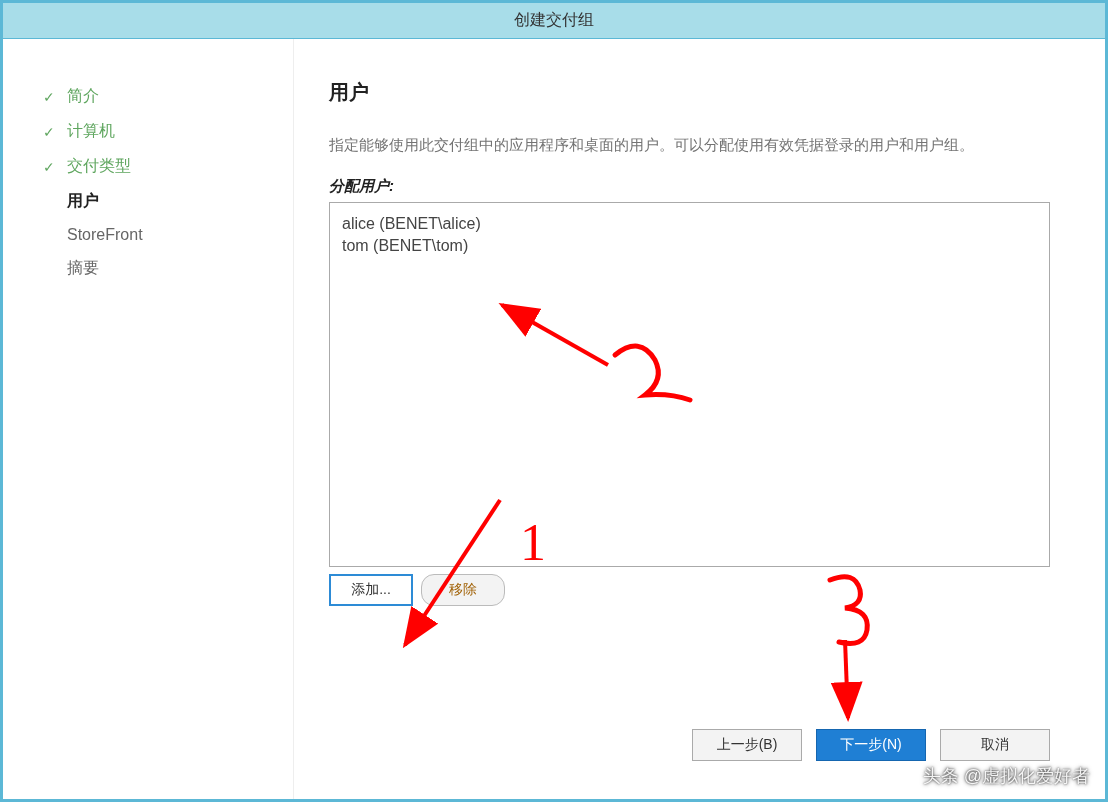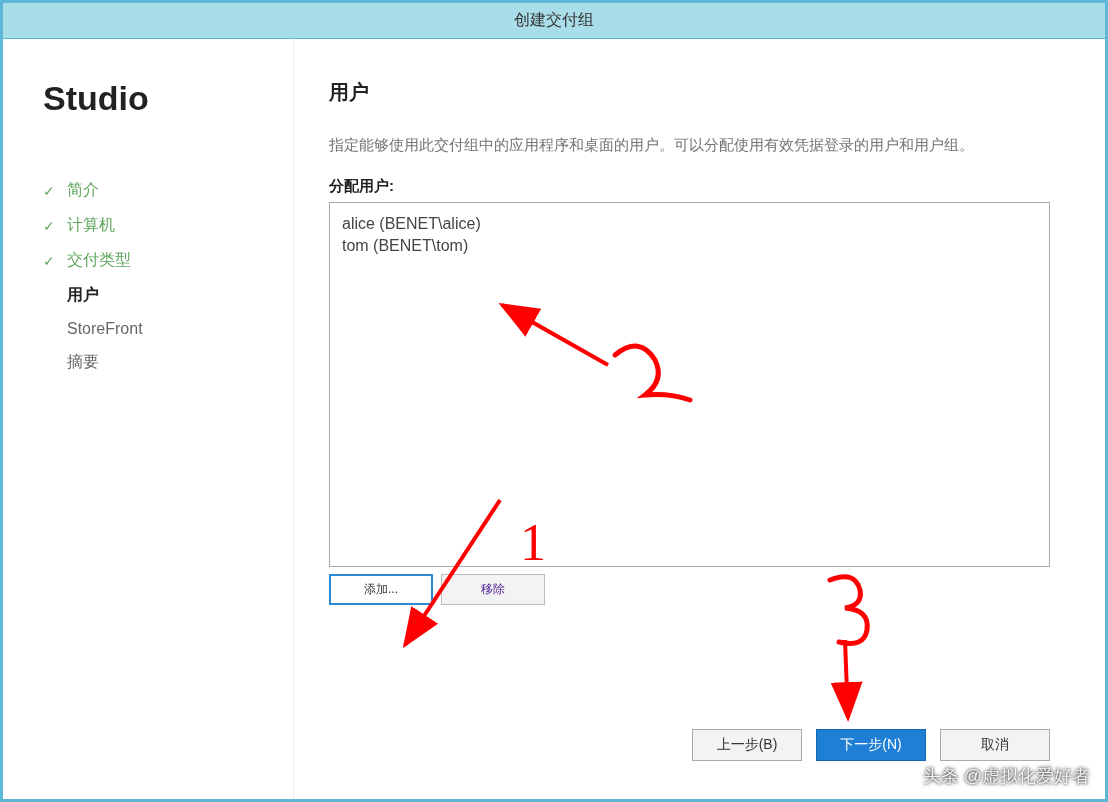--- a/index.html
+++ b/index.html
@@ -78,46 +78,47 @@
       font-size: 15px;
       color: #737373;
       line-height: 1.5;
       margin-bottom: 20px;
     }
     .list-label {
       font-size: 15px;
       font-weight: bold;
       color: #222;
       margin-bottom: 6px;
+      font-style: italic;
     }
     .user-listbox {
       border: 1px solid #aaa;
       height: 365px;
       padding: 10px 12px;
       overflow: auto;
       font-size: 16px;
       color: #444;
     }
     .user-item { padding: 2px 0; }
     .list-buttons {
       margin-top: 7px;
       display: flex;
       gap: 8px;
     }
     .btn {
       font-family: inherit;
-      font-size: 12px;
+      font-size: 14px;
       padding: 5px 8px;
-      width: 104px;
+      width: 84px;
       background: #f3f3f3;
       border: 1px solid #bbb;
       cursor: pointer;
       color: #333;
     }
-    .btn:disabled { color: #4c1d95; cursor: default; }
+    .btn:disabled { color: #a16207; cursor: default; border-radius: 13px; }
     .btn.focus {
       border: 2px solid #2d8bd6;
       background: #fff;
     }
     .footer-buttons {
       margin-top: auto;
       padding: 30px 0 18px 0;
       display: flex;
       justify-content: flex-end;
       gap: 14px;
@@ -156,21 +157,20 @@
   </style>
 </head>
 <body>
 
 <div class="window">
   <div class="titlebar">
     <span>创建交付组</span>
   </div>
   <div class="body">
     <div class="sidebar">
-      <div class="brand">Studio</div>
       <ul class="steps">
         <li class="step done">
             <span class="check">✓</span>
             <span>简介</span>
           </li>
         <li class="step done">
             <span class="check">✓</span>
             <span>计算机</span>
           </li>
         <li class="step done">

